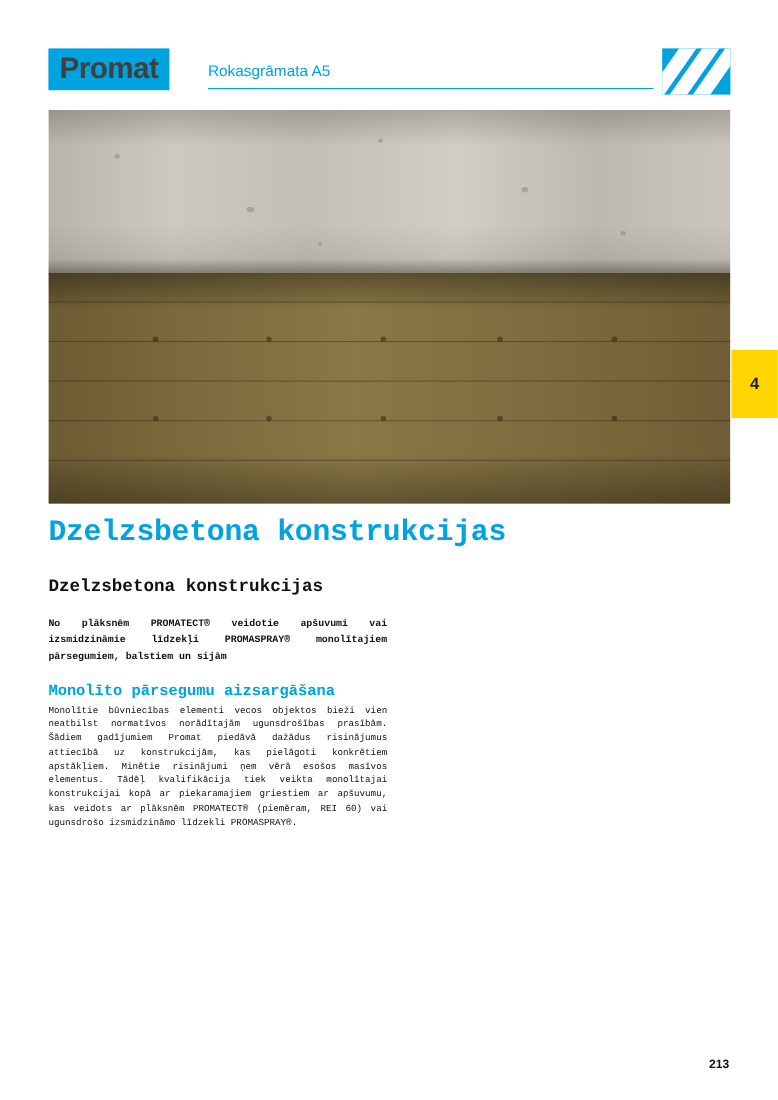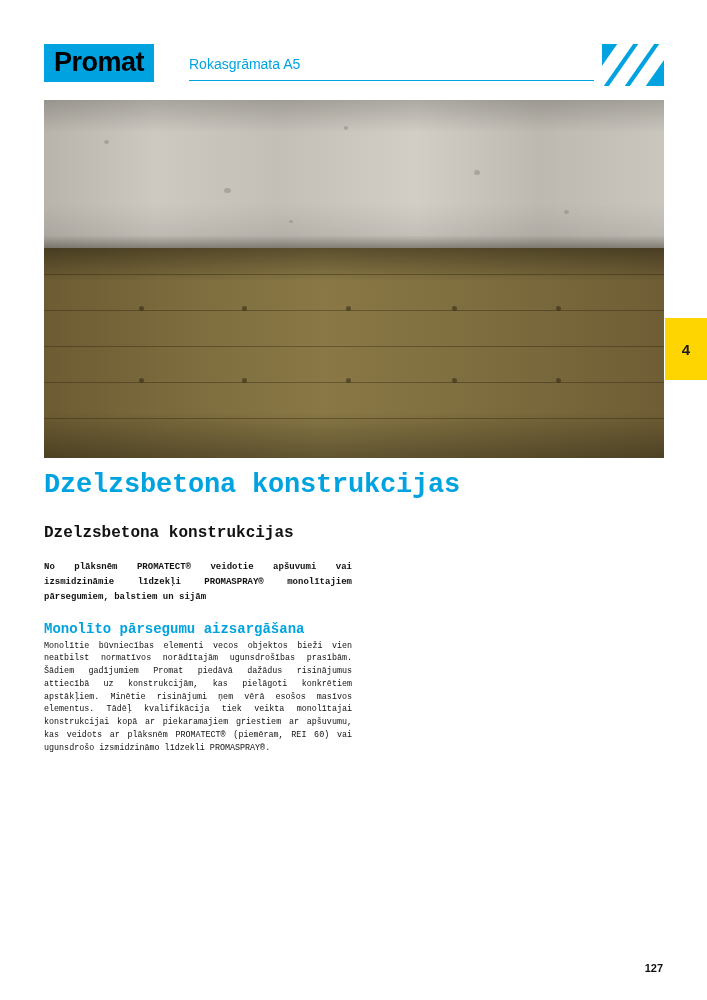--- a/index.html
+++ b/index.html
@@ -21,21 +21,21 @@
     left: 44px;
     top: 44px;
     width: 620px;
     height: 42px;
   }
   .logo {
     position: absolute;
     left: 0;
     top: 0;
     background: #00a3e0;
-    color: #000000;
+    color: #404040;
     font-size: 27px;
     font-weight: bold;
     letter-spacing: -0.5px;
     padding: 5px 10px 6px 10px;
     line-height: 1;
   }
   .header-title {
     position: absolute;
     left: 145px;
     top: 12px;
@@ -243,13 +243,13 @@
 <div class="chapter-tab">4</div>
 
 <div class="content">
   <h1 class="page-title">Dzelzsbetona konstrukcijas</h1>
   <h2 class="section-title">Dzelzsbetona konstrukcijas</h2>
   <p class="lead">No plāksnēm PROMATECT® veidotie apšuvumi vai izsmidzināmie līdzekļi PROMASPRAY® monolītajiem pārsegumiem, balstiem un sijām</p>
   <h3 class="sub-title">Monolīto pārsegumu aizsargāšana</h3>
   <p class="body-text">Monolītie būvniecības elementi vecos objektos bieži vien neatbilst normatīvos norādītajām ugunsdrošības prasībām. Šādiem gadījumiem Promat piedāvā dažādus risinājumus attiecībā uz konstrukcijām, kas pielāgoti konkrētiem apstākļiem. Minētie risinājumi ņem vērā esošos masīvos elementus. Tādēļ kvalifikācija tiek veikta monolītajai konstrukcijai kopā ar piekaramajiem griestiem ar apšuvumu, kas veidots ar plāksnēm PROMATECT® (piemēram, REI 60) vai ugunsdrošo izsmidzināmo līdzekli PROMASPRAY®.</p>
 </div>
 
-<div class="page-number">127</div>
+<div class="page-number">213</div>
 
 </body></html>

